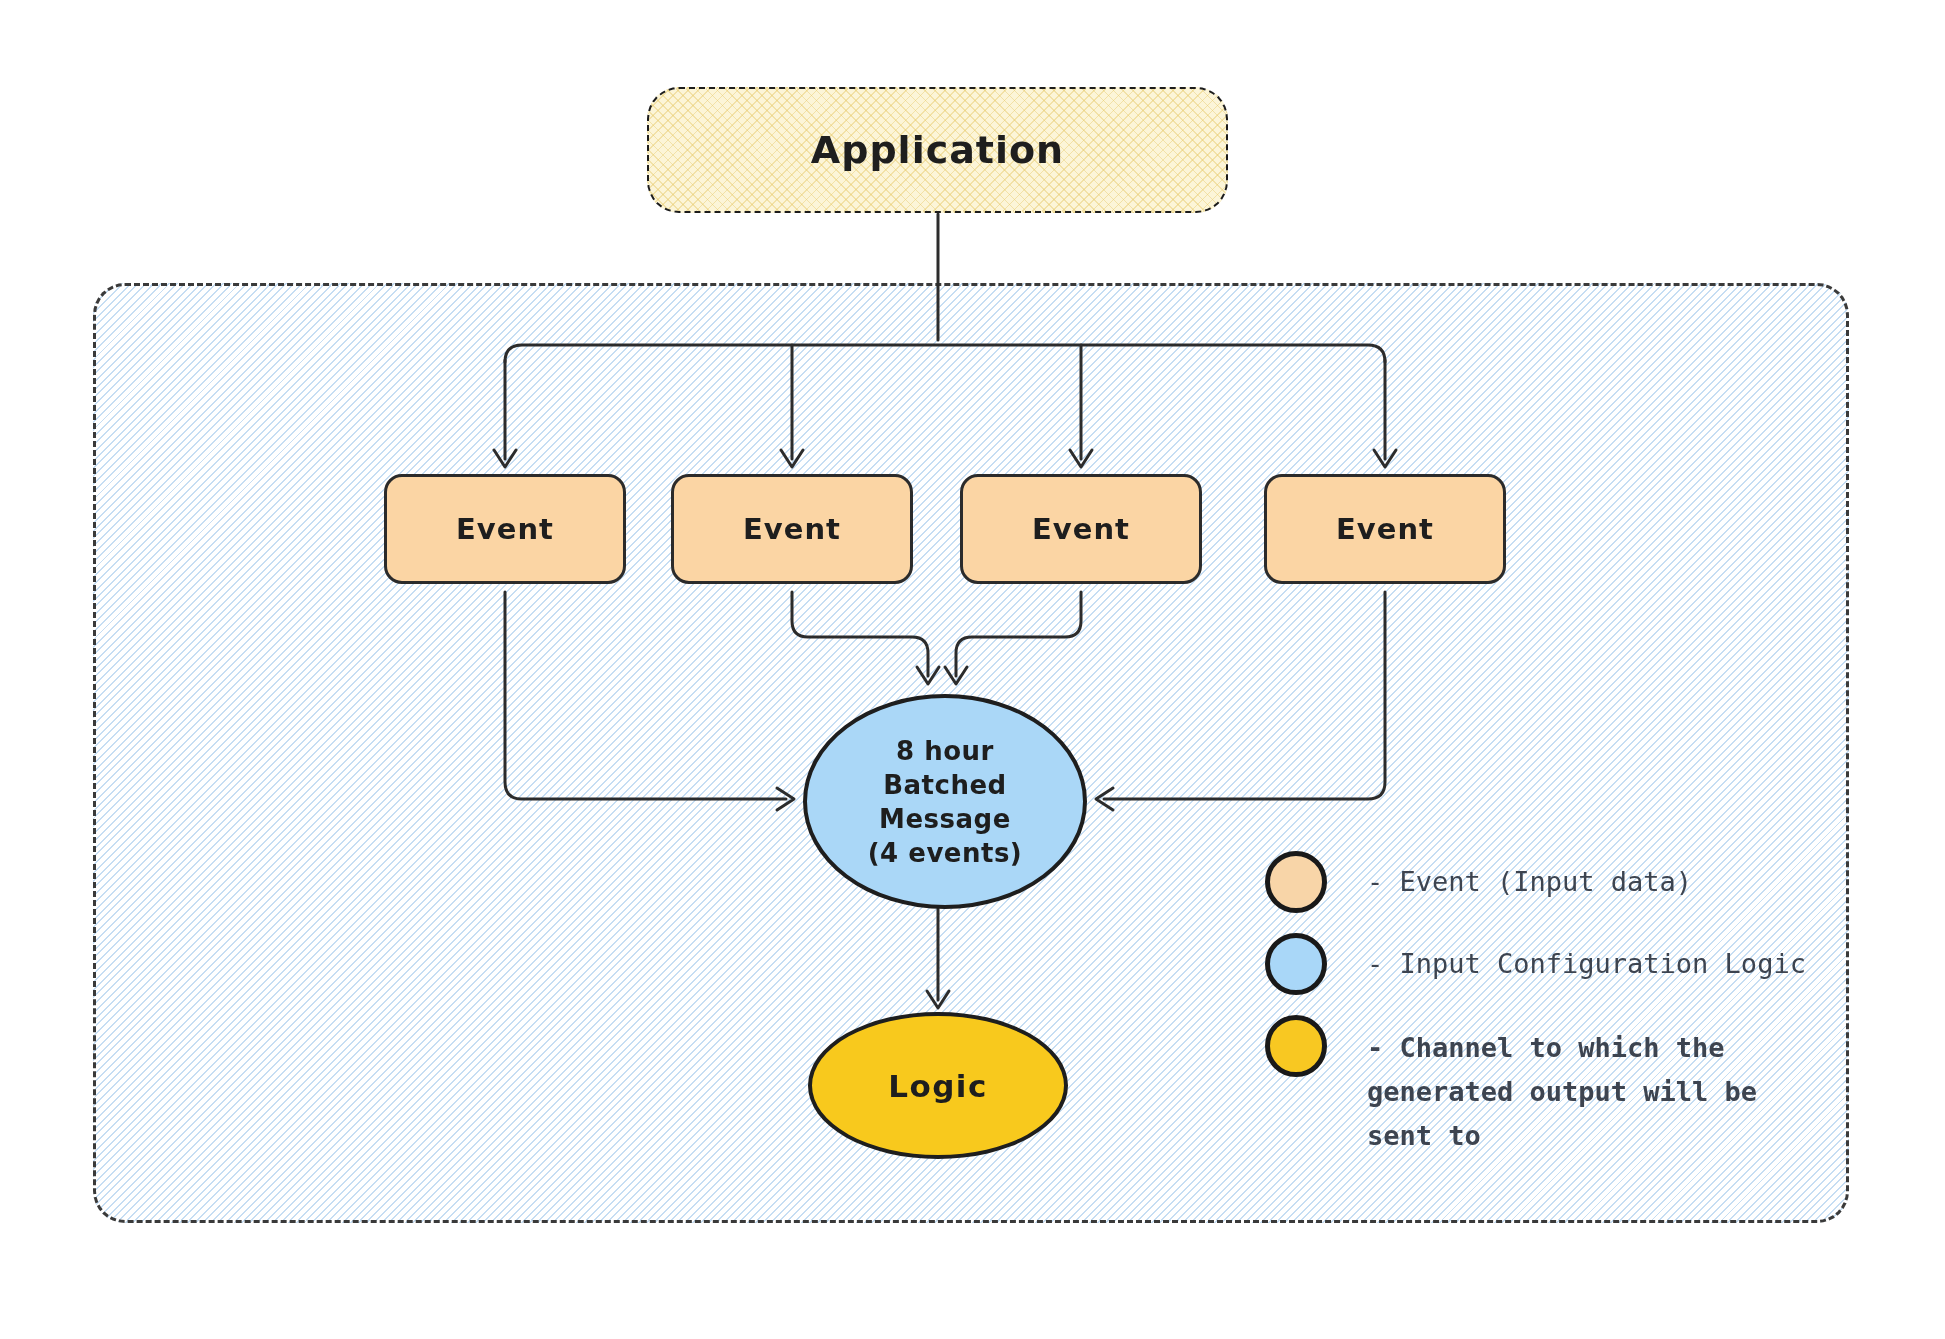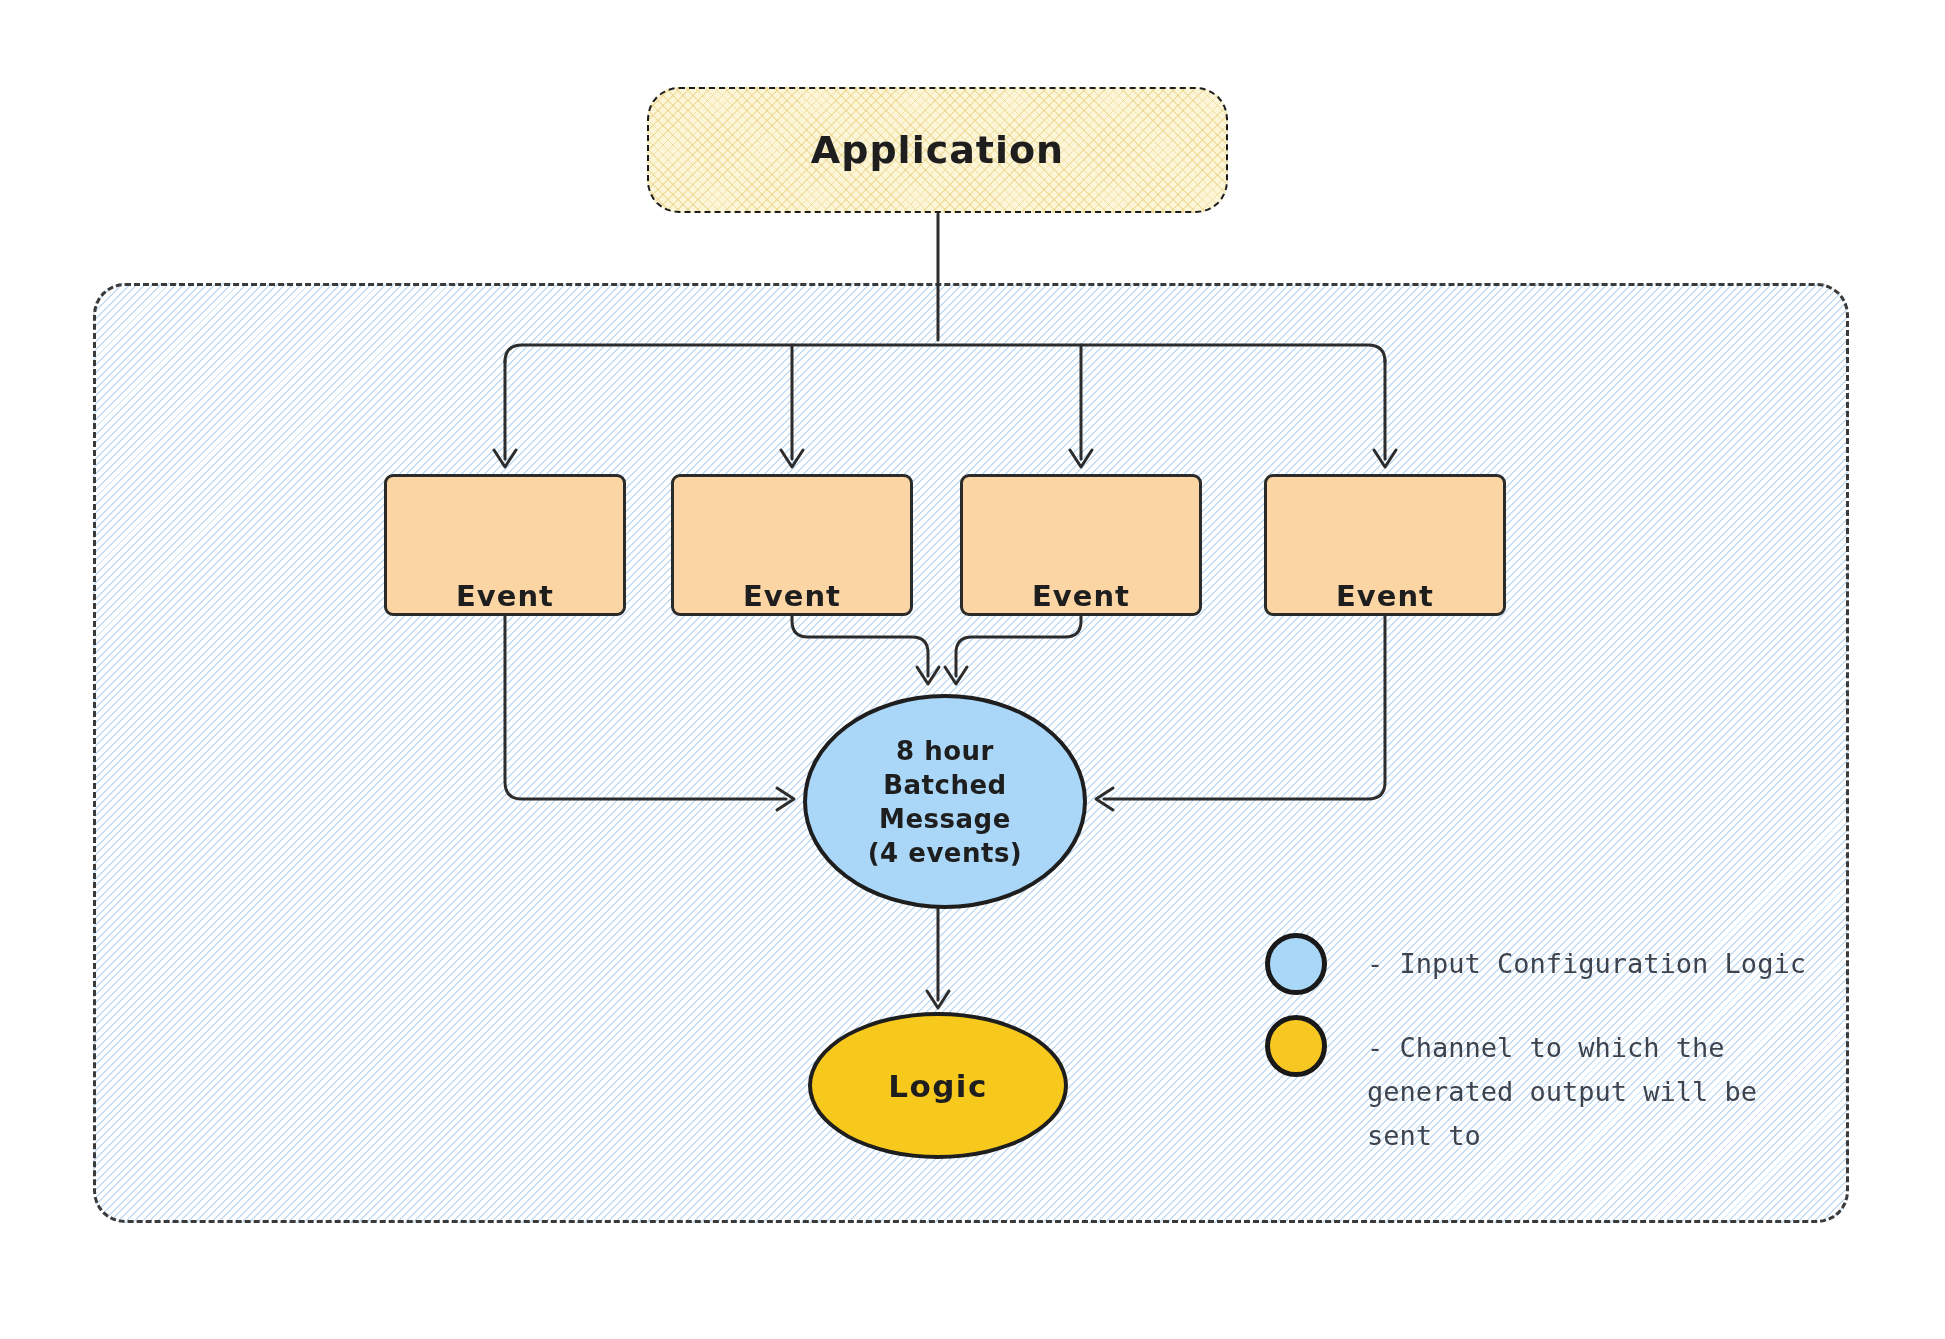--- a/index.html
+++ b/index.html
@@ -33,26 +33,26 @@
       repeating-linear-gradient(45deg, rgba(231,200,106,0.45) 0px, rgba(231,200,106,0.45) 1.2px, transparent 1.2px, transparent 7px),
       repeating-linear-gradient(135deg, rgba(231,200,106,0.45) 0px, rgba(231,200,106,0.45) 1.2px, transparent 1.2px, transparent 7px);
     display:flex;align-items:center;justify-content:center;
   }
   .app-node .label{
     font-size:38px;font-weight:600;color:#1e1e1e;letter-spacing:1px;
   }
   
   .event-node{
     position:absolute;
-    top:474px;width:242px;height:142px;
+    top:474px;width:242px;height:110px;
     box-sizing:border-box;
     border:3px solid #2b2b2b;
-    border-radius:9px;
+    border-radius:18px;
     background:#fbd5a4;
-    display:flex;align-items:flex-end;justify-content:center;
+    display:flex;align-items:center;justify-content:center;
   }
   .event-node .label{font-size:29px;font-weight:600;color:#1e1e1e;letter-spacing:1px;}
   .event-1{left:384px;}
   .event-2{left:671px;}
   .event-3{left:960px;}
   .event-4{left:1264px;}
   
   .digest-node{
     position:absolute;
     left:803px;top:694px;width:284px;height:215px;
@@ -95,21 +95,21 @@
   .legend-label{
     font-family:"DejaVu Sans Mono", monospace;
     font-size:27px;color:#3d4450;
     line-height:44px;
     white-space:pre-line;
     margin-left:40px;
   }
   .legend-1{left:1265px;top:851px;}
   .legend-2{left:1265px;top:933px;}
   .legend-3{left:1265px;top:1015px;align-items:flex-start;}
-  .legend-3 .legend-label{margin-top:11px;}
+  .legend-3 .legend-label{margin-top:11px;font-weight:bold;}
 </style>
 </head>
 <body>
 
 <div id="stage">
 
   <div class="container-frame"></div>
 
   <svg class="connectors" viewBox="0 0 1945 1339">
 
@@ -163,20 +163,24 @@
     <span class="label">8 hour
 Batched
 Message
 (4 events)</span>
   </div>
 
   <div class="email-node">
     <span class="label">Logic</span>
   </div>
 
+  <div class="legend-row legend-1">
+    <span class="legend-swatch swatch-event"></span>
+    <span class="legend-label">- Event (Input data)</span>
+  </div>
   <div class="legend-row legend-2">
     <span class="legend-swatch swatch-digest"></span>
     <span class="legend-label">- Input Configuration Logic</span>
   </div>
   <div class="legend-row legend-3">
     <span class="legend-swatch swatch-channel"></span>
     <span class="legend-label">- Channel to which the
 generated output will be
 sent to</span>
   </div>

